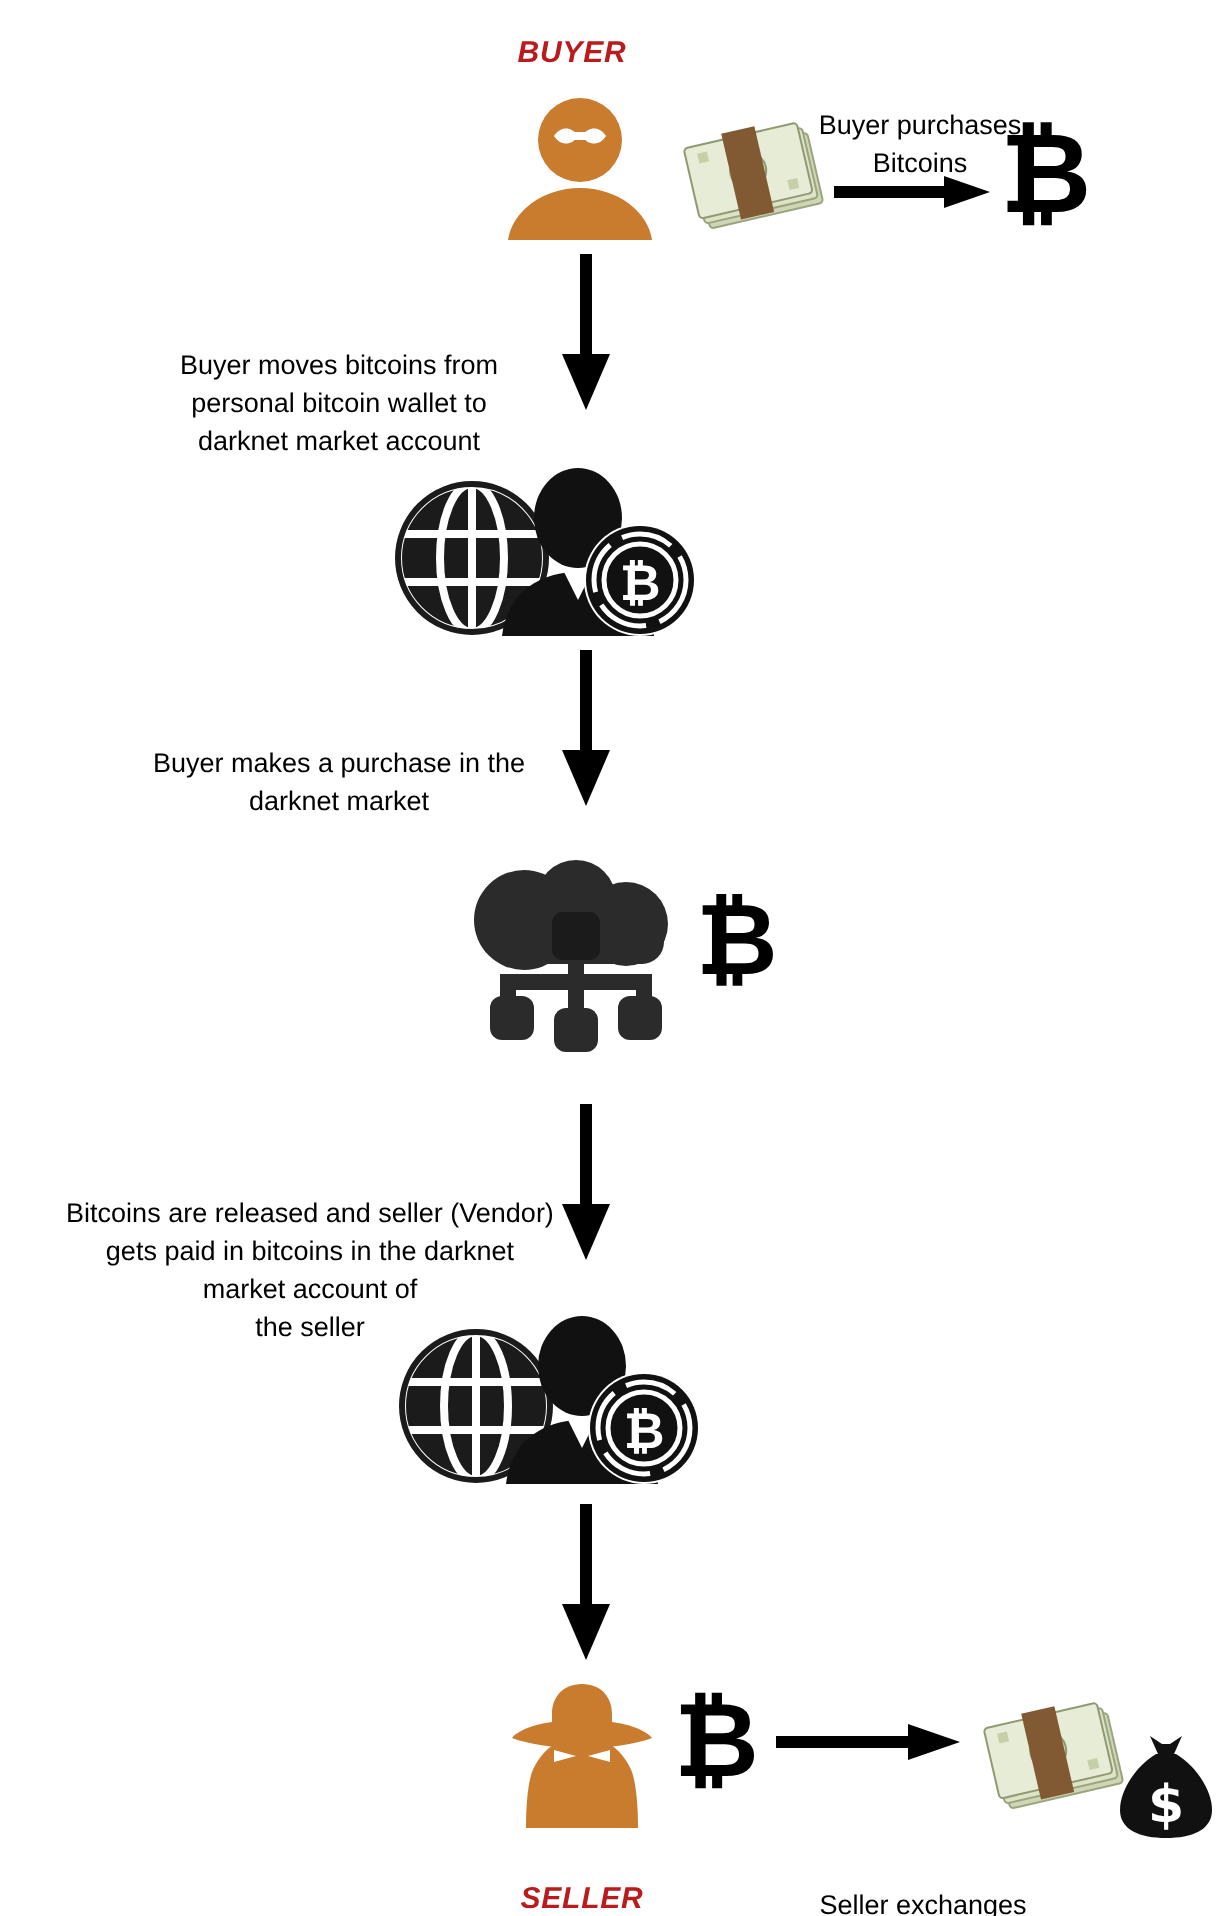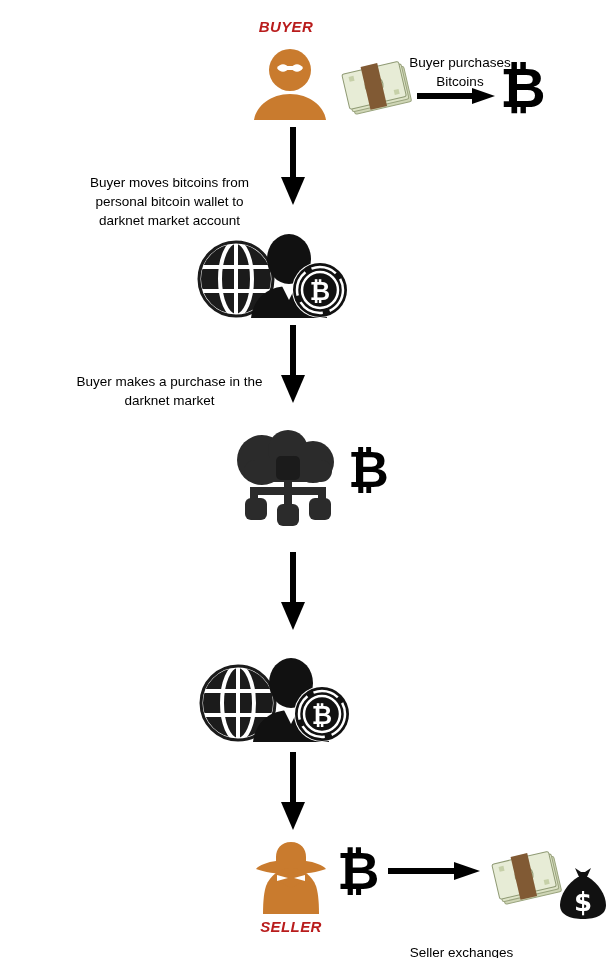--- a/index.html
+++ b/index.html
@@ -162,20 +162,24 @@
         <rect x="17" y="68" width="22" height="22" rx="6"></rect>
         <rect x="49" y="74" width="22" height="22" rx="6"></rect>
         <rect x="81" y="68" width="22" height="22" rx="6"></rect>
       </g>
     </svg>
   </div>
 
   <div class="abs btc-glyph" style="left:348px; top:445px; font-size:50px;">₿</div>
 
 
+  <div class="abs caption" style="left:20px; top:572px; width:270px;">Bitcoins are released and seller (Vendor)
+gets paid in bitcoins in the darknet
+market account of
+the seller</div>
 
   <div class="abs" style="left:281px; top:552px;">
     <svg width="24" height="78" viewBox="0 0 24 78" aria-hidden="true">
       <rect x="9" y="0" width="6" height="53" fill="#000000"></rect>
       <path d="M0 50 L24 50 L12 78 Z" fill="#000000"></path>
     </svg>
   </div>
 
   <div class="abs" style="left:198px; top:658px;">
     <svg width="156" height="84" viewBox="0 0 156 84" aria-hidden="true">
@@ -216,21 +220,21 @@
   <div class="abs" style="left:250px; top:838px;">
     <svg width="82" height="76" viewBox="0 0 82 76" aria-hidden="true">
       <path d="M41 4 C31 4 26 11 26 19 L26 23 C18 24 9 27 6 31 C14 34 26 36 41 36 C56 36 68 34 76 31 C73 27 64 24 56 23 L56 19 C56 11 51 4 41 4 Z" fill="#C97B2E"></path>
       <path d="M41 30 C29 30 20 38 16 48 C14 54 13 64 13 76 L69 76 C69 64 68 54 66 48 C62 38 53 30 41 30 Z" fill="#C97B2E"></path>
       <path d="M41 32 L30 44 L41 50 L52 44 Z" fill="#C97B2E"></path>
       <path d="M27 37 L38 40 L27 43 Z" fill="#ffffff"></path>
       <path d="M55 37 L44 40 L55 43 Z" fill="#ffffff"></path>
     </svg>
   </div>
 
-  <div class="abs role-label" style="left:235px; top:918px; width:112px;">SELLER</div>
+  <div class="abs role-label" style="left:235px; top:941px; width:112px;">SELLER</div>
 
   <div class="abs btc-glyph" style="left:337px; top:845px; font-size:52px;">₿</div>
 
   <div class="abs" style="left:388px; top:862px;">
     <svg width="92" height="18" viewBox="0 0 92 18" aria-hidden="true">
       <rect x="0" y="6" width="68" height="6" fill="#000000"></rect>
       <path d="M66 0 L92 9 L66 18 Z" fill="#000000"></path>
     </svg>
   </div>
 

